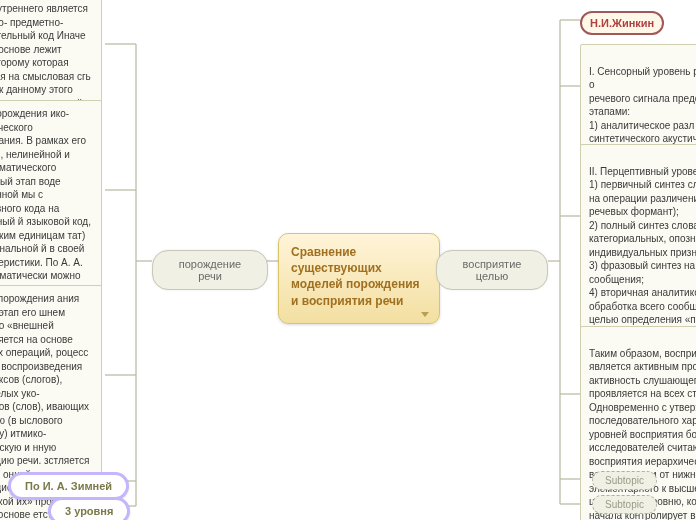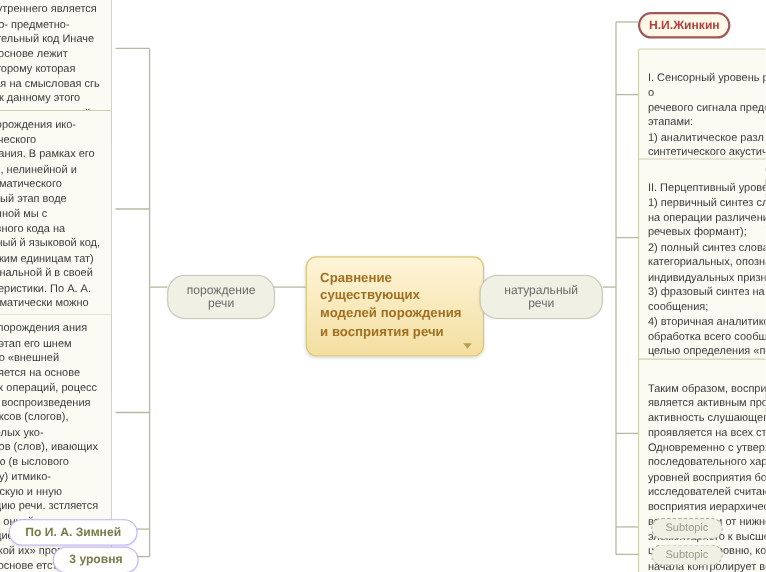--- a/index.html
+++ b/index.html
@@ -88,21 +88,21 @@
     background: #f0f0e4;
     border: 1px dashed #b0b0a0;
     border-radius: 12px;
     padding: 3px 12px;
     color: #9a9a88;
     font-size: 10px;
     margin-left: 12px;
   }
   .tag-pill {
     background: #ffffff;
-    border: 1px solid #c4b5fd;
+    border: 3px solid #c4b5fd;
     border-radius: 14px;
     padding: 5px 14px;
     color: #7a7a48;
     font-size: 11px;
     font-weight: bold;
     box-shadow: 0 1px 2px rgba(0,0,0,0.12);
   }
   .fadeL { 
     text-align: left; 
   }
@@ -138,26 +138,26 @@
     <path d="M 560 216 C 566 216 572 216 580 216" stroke="#b8b8a0" stroke-width="1.2" fill="none"></path>
     <path d="M 560 394 C 566 394 572 394 580 394" stroke="#b8b8a0" stroke-width="1.2" fill="none"></path>
     <path d="M 560 479 C 566 479 572 479 580 479" stroke="#b8b8a0" stroke-width="1.2" fill="none"></path>
     <path d="M 560 504 C 566 504 572 504 580 504" stroke="#b8b8a0" stroke-width="1.2" fill="none"></path>
   </svg>
 
   <div class="node center-node" style="left:278px; top:233px; width:162px;">
     <span>Сравнение существующих моделей порождения и восприятия речи</span>
   </div>
 
-  <div class="node pill" style="left:152px; top:250px; width:98px;text-align:center;">
+  <div class="node pill" style="left:152px; top:250px; width:116px;text-align:center;">
     <span>порождение речи</span>
   </div>
 
   <div class="node pill" style="left:436px; top:250px; width:112px;">
-    <span>натуральный речи</span>
+    <span>восприятие целью</span>
   </div>
 
   <div class="node badge" style="left:580px; top:11px;">
     <span>Н.И.Жинкин</span>
   </div>
 
   <div class="node text-block left fadeL" style="left:-58px; top:-5px; width:160px;">
     <span>Кодом внутреннего является предметно- предметно-изобразительный код Иначе говоря, в основе лежит образ, которому которая смысловая на смысловая сгь предикат к данному этого происходит дальше — ской и для нас основным».</span>
   </div>
 

